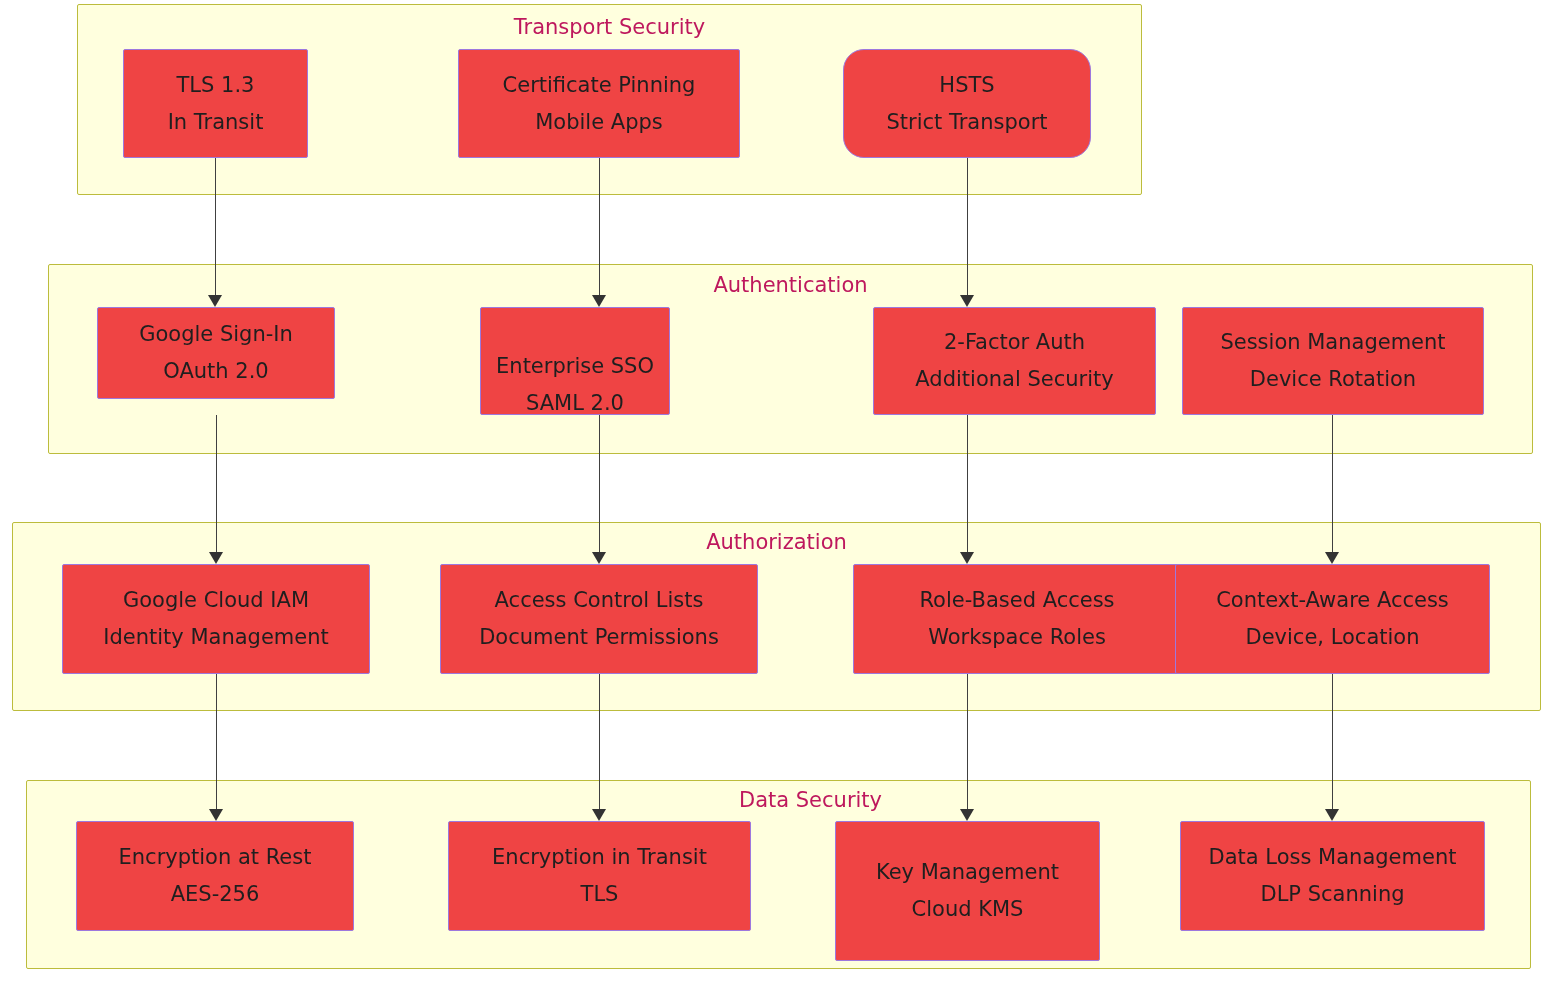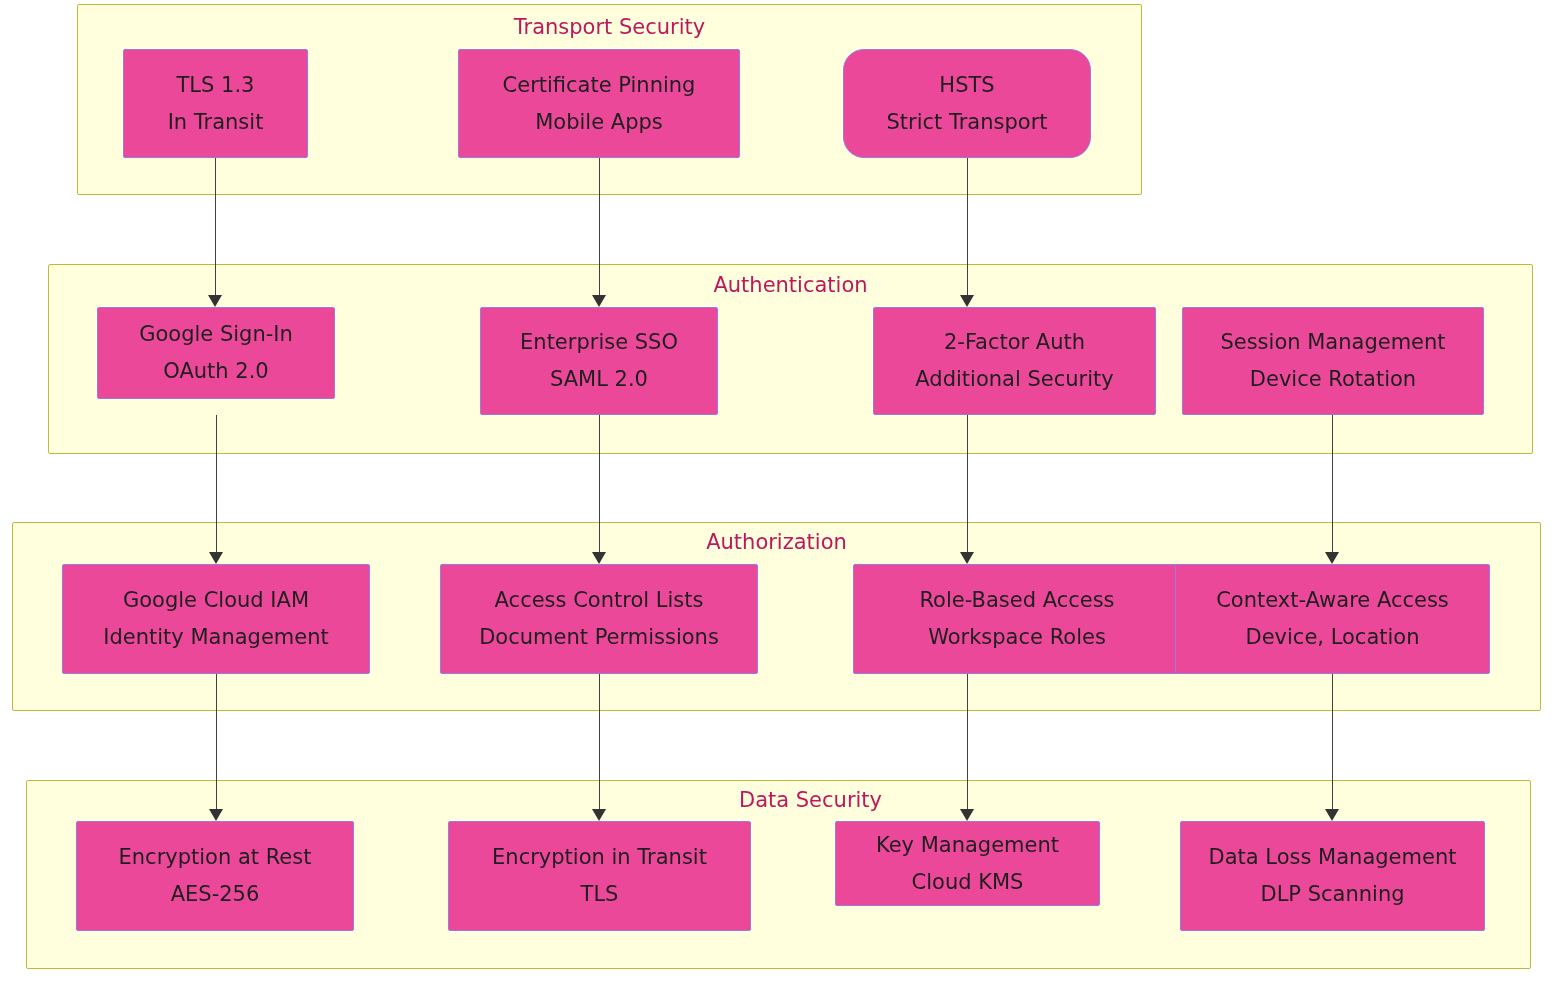--- a/index.html
+++ b/index.html
@@ -36,21 +36,21 @@
     font-size: 21px;
     color: #be185d;
     line-height: 1;
     white-space: nowrap;
   }
 
   
   .node {
     position: absolute;
     box-sizing: border-box;
-    background: #ec4899;
+    background: #ef4444;
     border: 1.7px solid #9d78de;
     border-radius: 2px;
     display: flex;
     flex-direction: column;
     align-items: center;
     justify-content: center;
     text-align: center;
     color: #1f1f1f;
     font-size: 21px;
     line-height: 1.0;
@@ -121,21 +121,21 @@
         <div class="l2">Mobile Apps</div>
       </div>
       <div class="node" style="left: 843px; top: 49px; width: 248px; height: 109px; border-radius: 21px;">
         <div class="l1">HSTS</div>
         <div class="l2">Strict Transport</div>
       </div>
       <div class="node" style="left: 97px; top: 307px; width: 238px; height: 92px;">
         <div class="l1">Google Sign-In</div>
         <div class="l2">OAuth 2.0</div>
       </div>
-      <div class="node" style="left: 480px; top: 307px; width: 238px; height: 108px;">
+      <div class="node" style="left: 480px; top: 307px; width: 190px; height: 108px; justify-content: flex-end;">
         <div class="l1">Enterprise SSO</div>
         <div class="l2">SAML 2.0</div>
       </div>
       <div class="node" style="left: 825px; top: 307px; width: 283px; height: 108px; margin-left: 48px;">
         <div class="l1">2-Factor Auth</div>
         <div class="l2">Additional Security</div>
       </div>
       <div class="node" style="left: 1182px; top: 307px; width: 302px; height: 108px;">
         <div class="l1">Session Management</div>
         <div class="l2">Device Rotation</div>
@@ -157,21 +157,21 @@
         <div class="l2">Device, Location</div>
       </div>
       <div class="node" style="left: 76px; top: 821px; width: 278px; height: 110px;">
         <div class="l1">Encryption at Rest</div>
         <div class="l2">AES-256</div>
       </div>
       <div class="node" style="left: 448px; top: 821px; width: 303px; height: 110px;">
         <div class="l1">Encryption in Transit</div>
         <div class="l2">TLS</div>
       </div>
-      <div class="node" style="left: 835px; top: 821px; width: 265px; height: 85px;">
+      <div class="node" style="left: 835px; top: 821px; width: 265px; height: 140px;">
         <div class="l1">Key Management</div>
         <div class="l2">Cloud KMS</div>
       </div>
       <div class="node" style="left: 1180px; top: 821px; width: 305px; height: 110px;">
         <div class="l1">Data Loss Management</div>
         <div class="l2">DLP Scanning</div>
       </div>
     </div>
 </div>
 

